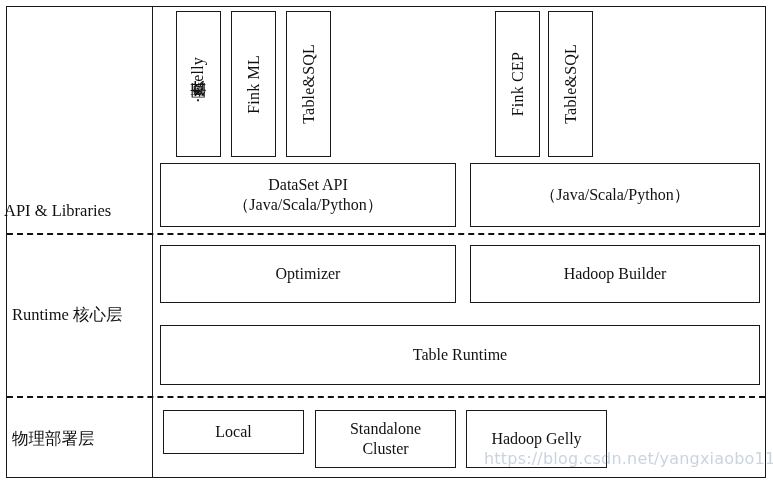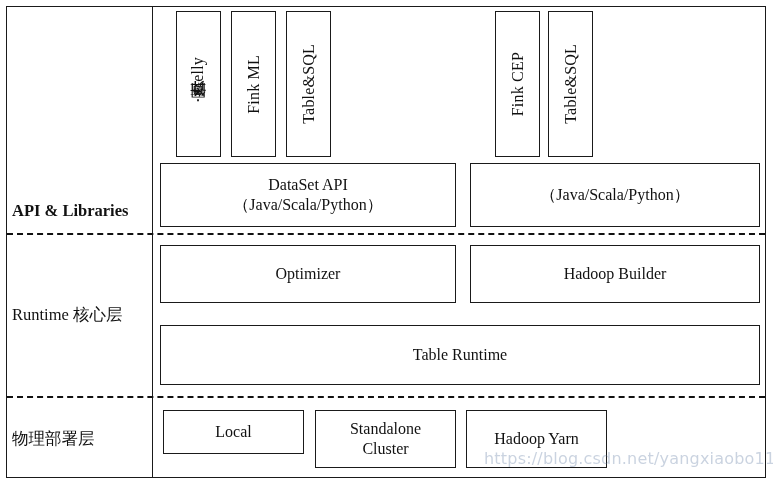--- a/index.html
+++ b/index.html
@@ -115,21 +115,21 @@
 
   <div class="outer-frame"></div>
 
   <div class="layer-divider" style="top:233px;"></div>
   <div class="layer-divider" style="top:396px;"></div>
 
   <div class="label-divider" style="left:152px; top:7px;  height:226px;"></div>
   <div class="label-divider" style="left:152px; top:235px; height:161px;"></div>
   <div class="label-divider" style="left:152px; top:398px; height:79px;"></div>
 
-  <div class="layer-label" style="left:12px; top:196px; width:138px; height:30px;font-weight:bold;">API &amp; Libraries</div>
+  <div class="layer-label" style="left:4px; top:196px; width:138px; height:30px;">API &amp; Libraries</div>
 
   <div class="layer-label" style="left:12px; top:300px; width:142px; height:30px;">Runtime 核心层</div>
 
   <div class="layer-label" style="left:12px; top:424px; width:142px; height:30px;font-family:Liberation Mono, monospace;">物理部署层</div>
 
   <div class="vbox" style="left:176px; top:11px; width:45px; height:146px;">
     <span class="vlabel">图计算：Gelly</span>
   </div>
 
   <div class="vbox" style="left:231px; top:11px; width:45px; height:146px;">
@@ -172,19 +172,19 @@
   <div class="box" style="left:163px; top:410px; width:141px; height:44px;">
     <span class="line">Local</span>
   </div>
 
   <div class="box two-line" style="left:315px; top:410px; width:141px; height:58px;">
     <span class="line">Standalone</span>
     <span class="line">Cluster</span>
   </div>
 
   <div class="box" style="left:466px; top:410px; width:141px; height:58px;">
-    <span class="line">Hadoop Yarn</span>
+    <span class="line">Hadoop Gelly</span>
   </div>
 
 
   <div class="watermark">https://blog.csdn.net/yangxiaobo118</div>
 
 </div>
 
 </body></html>

